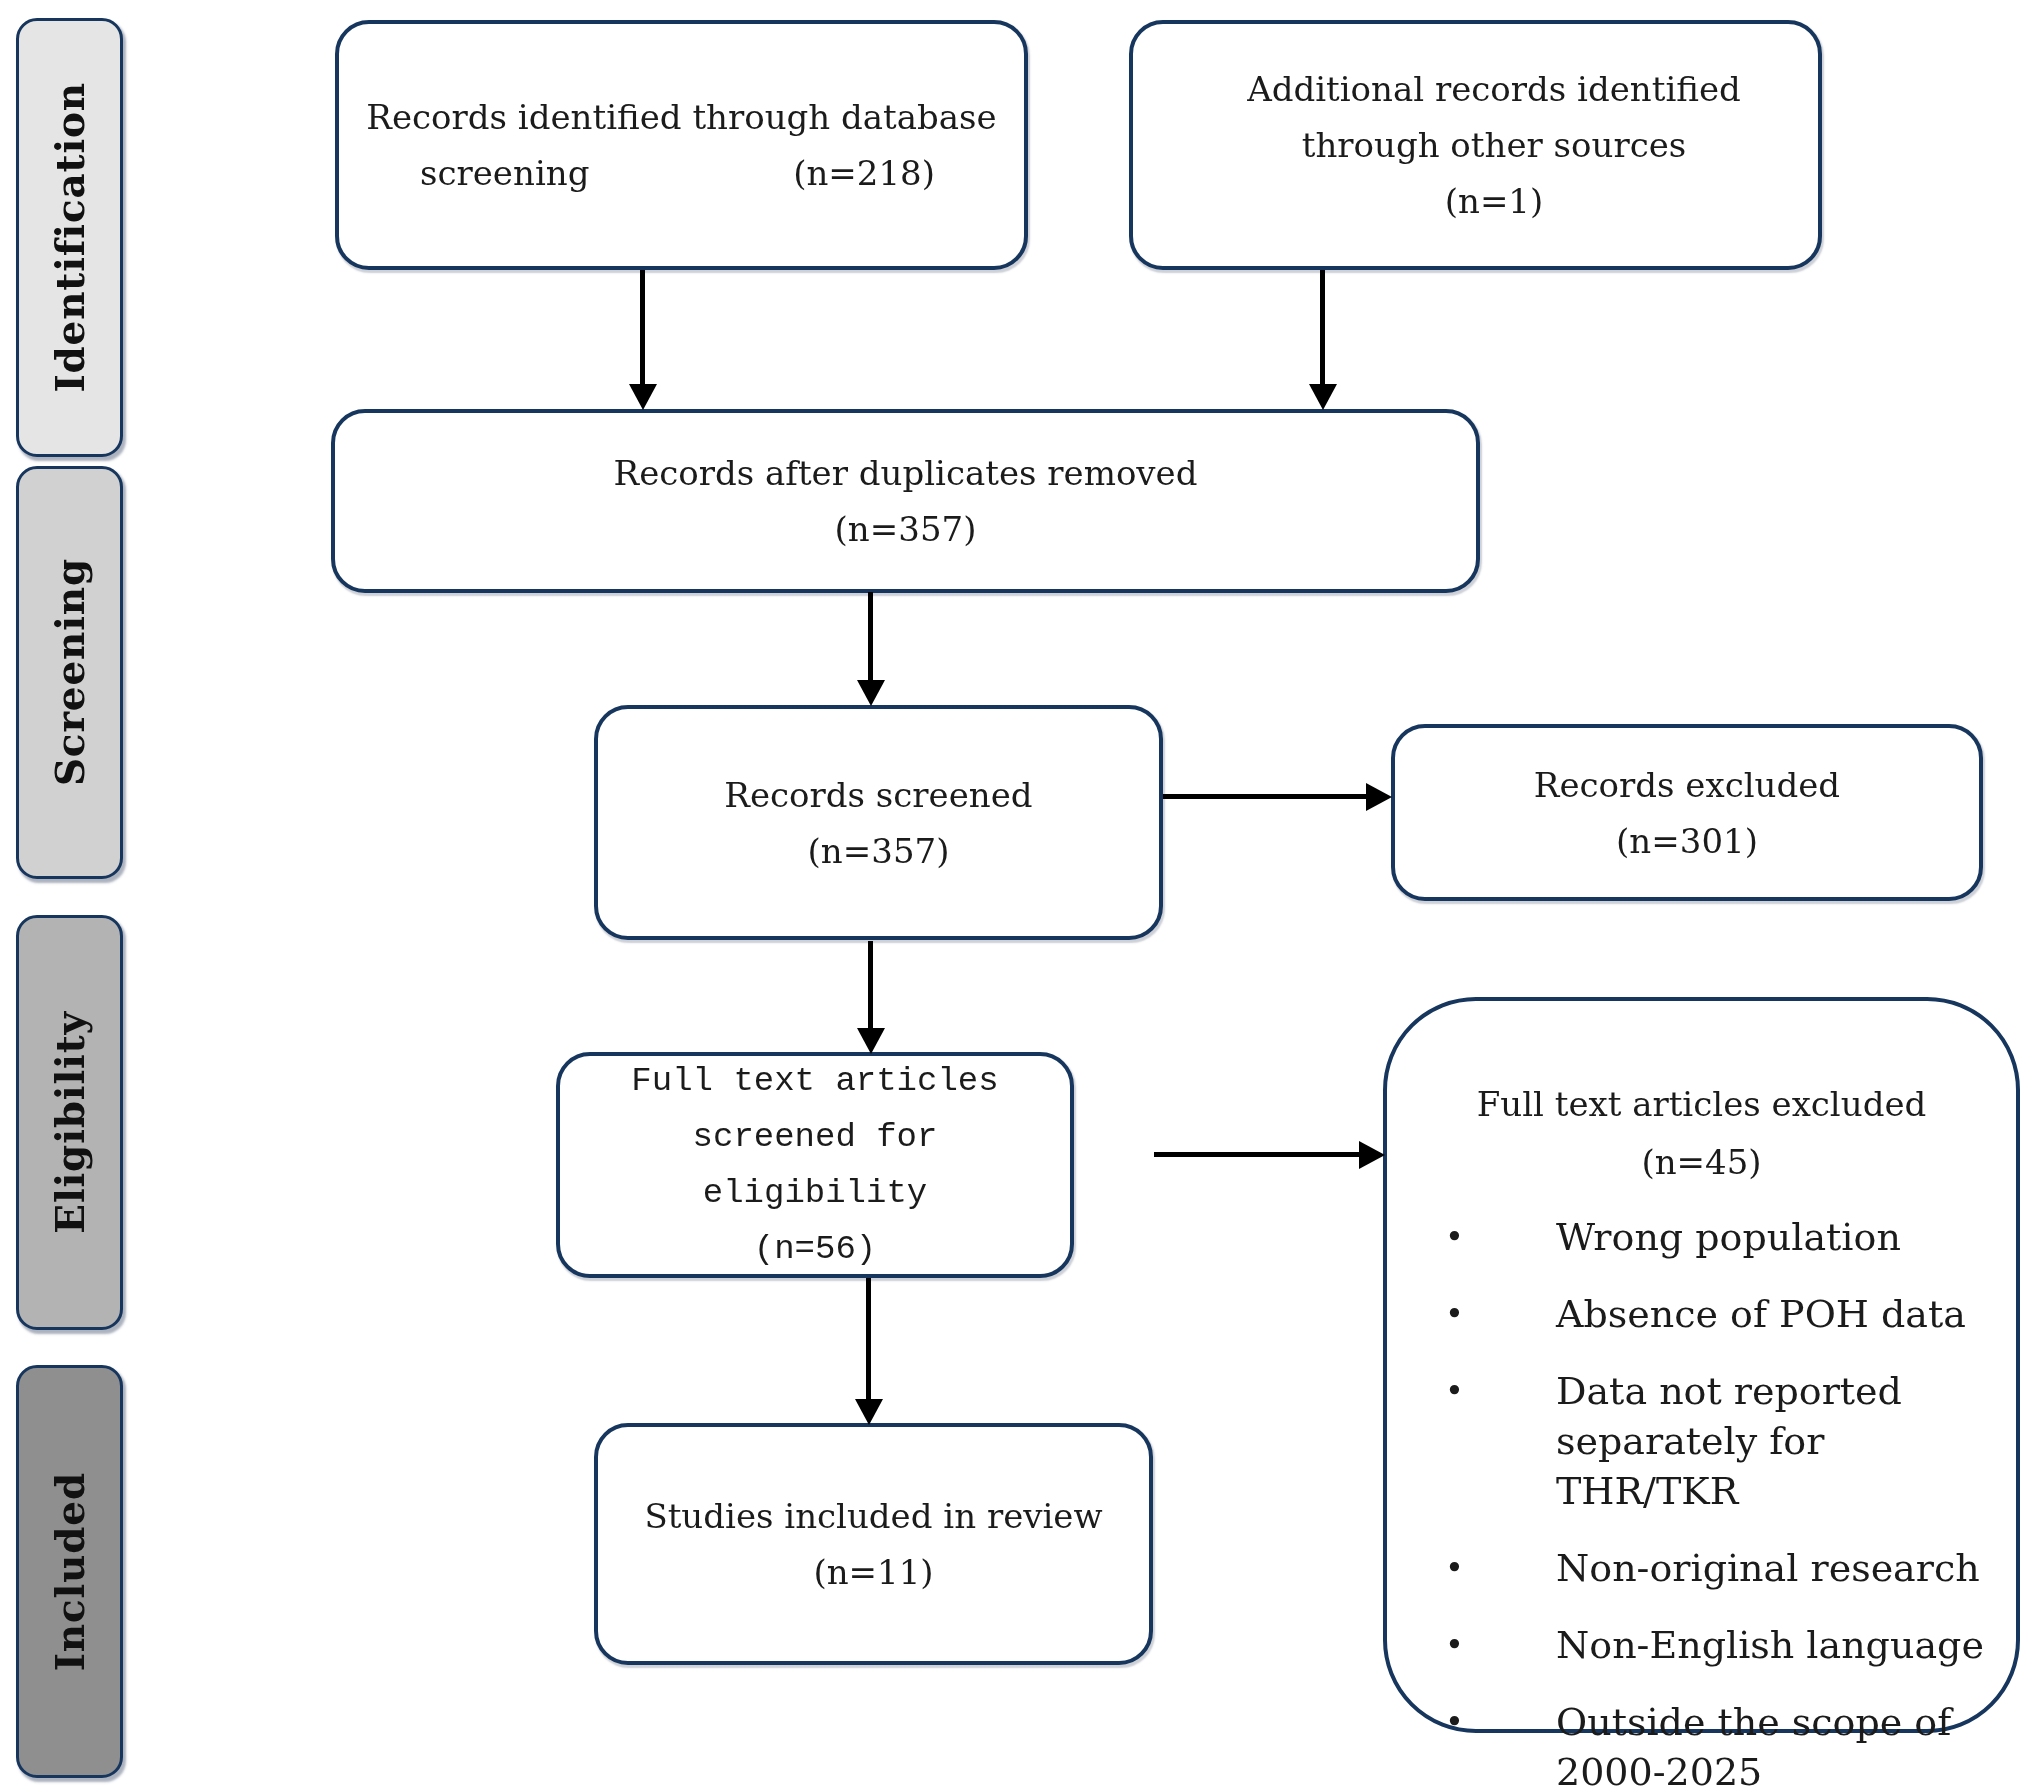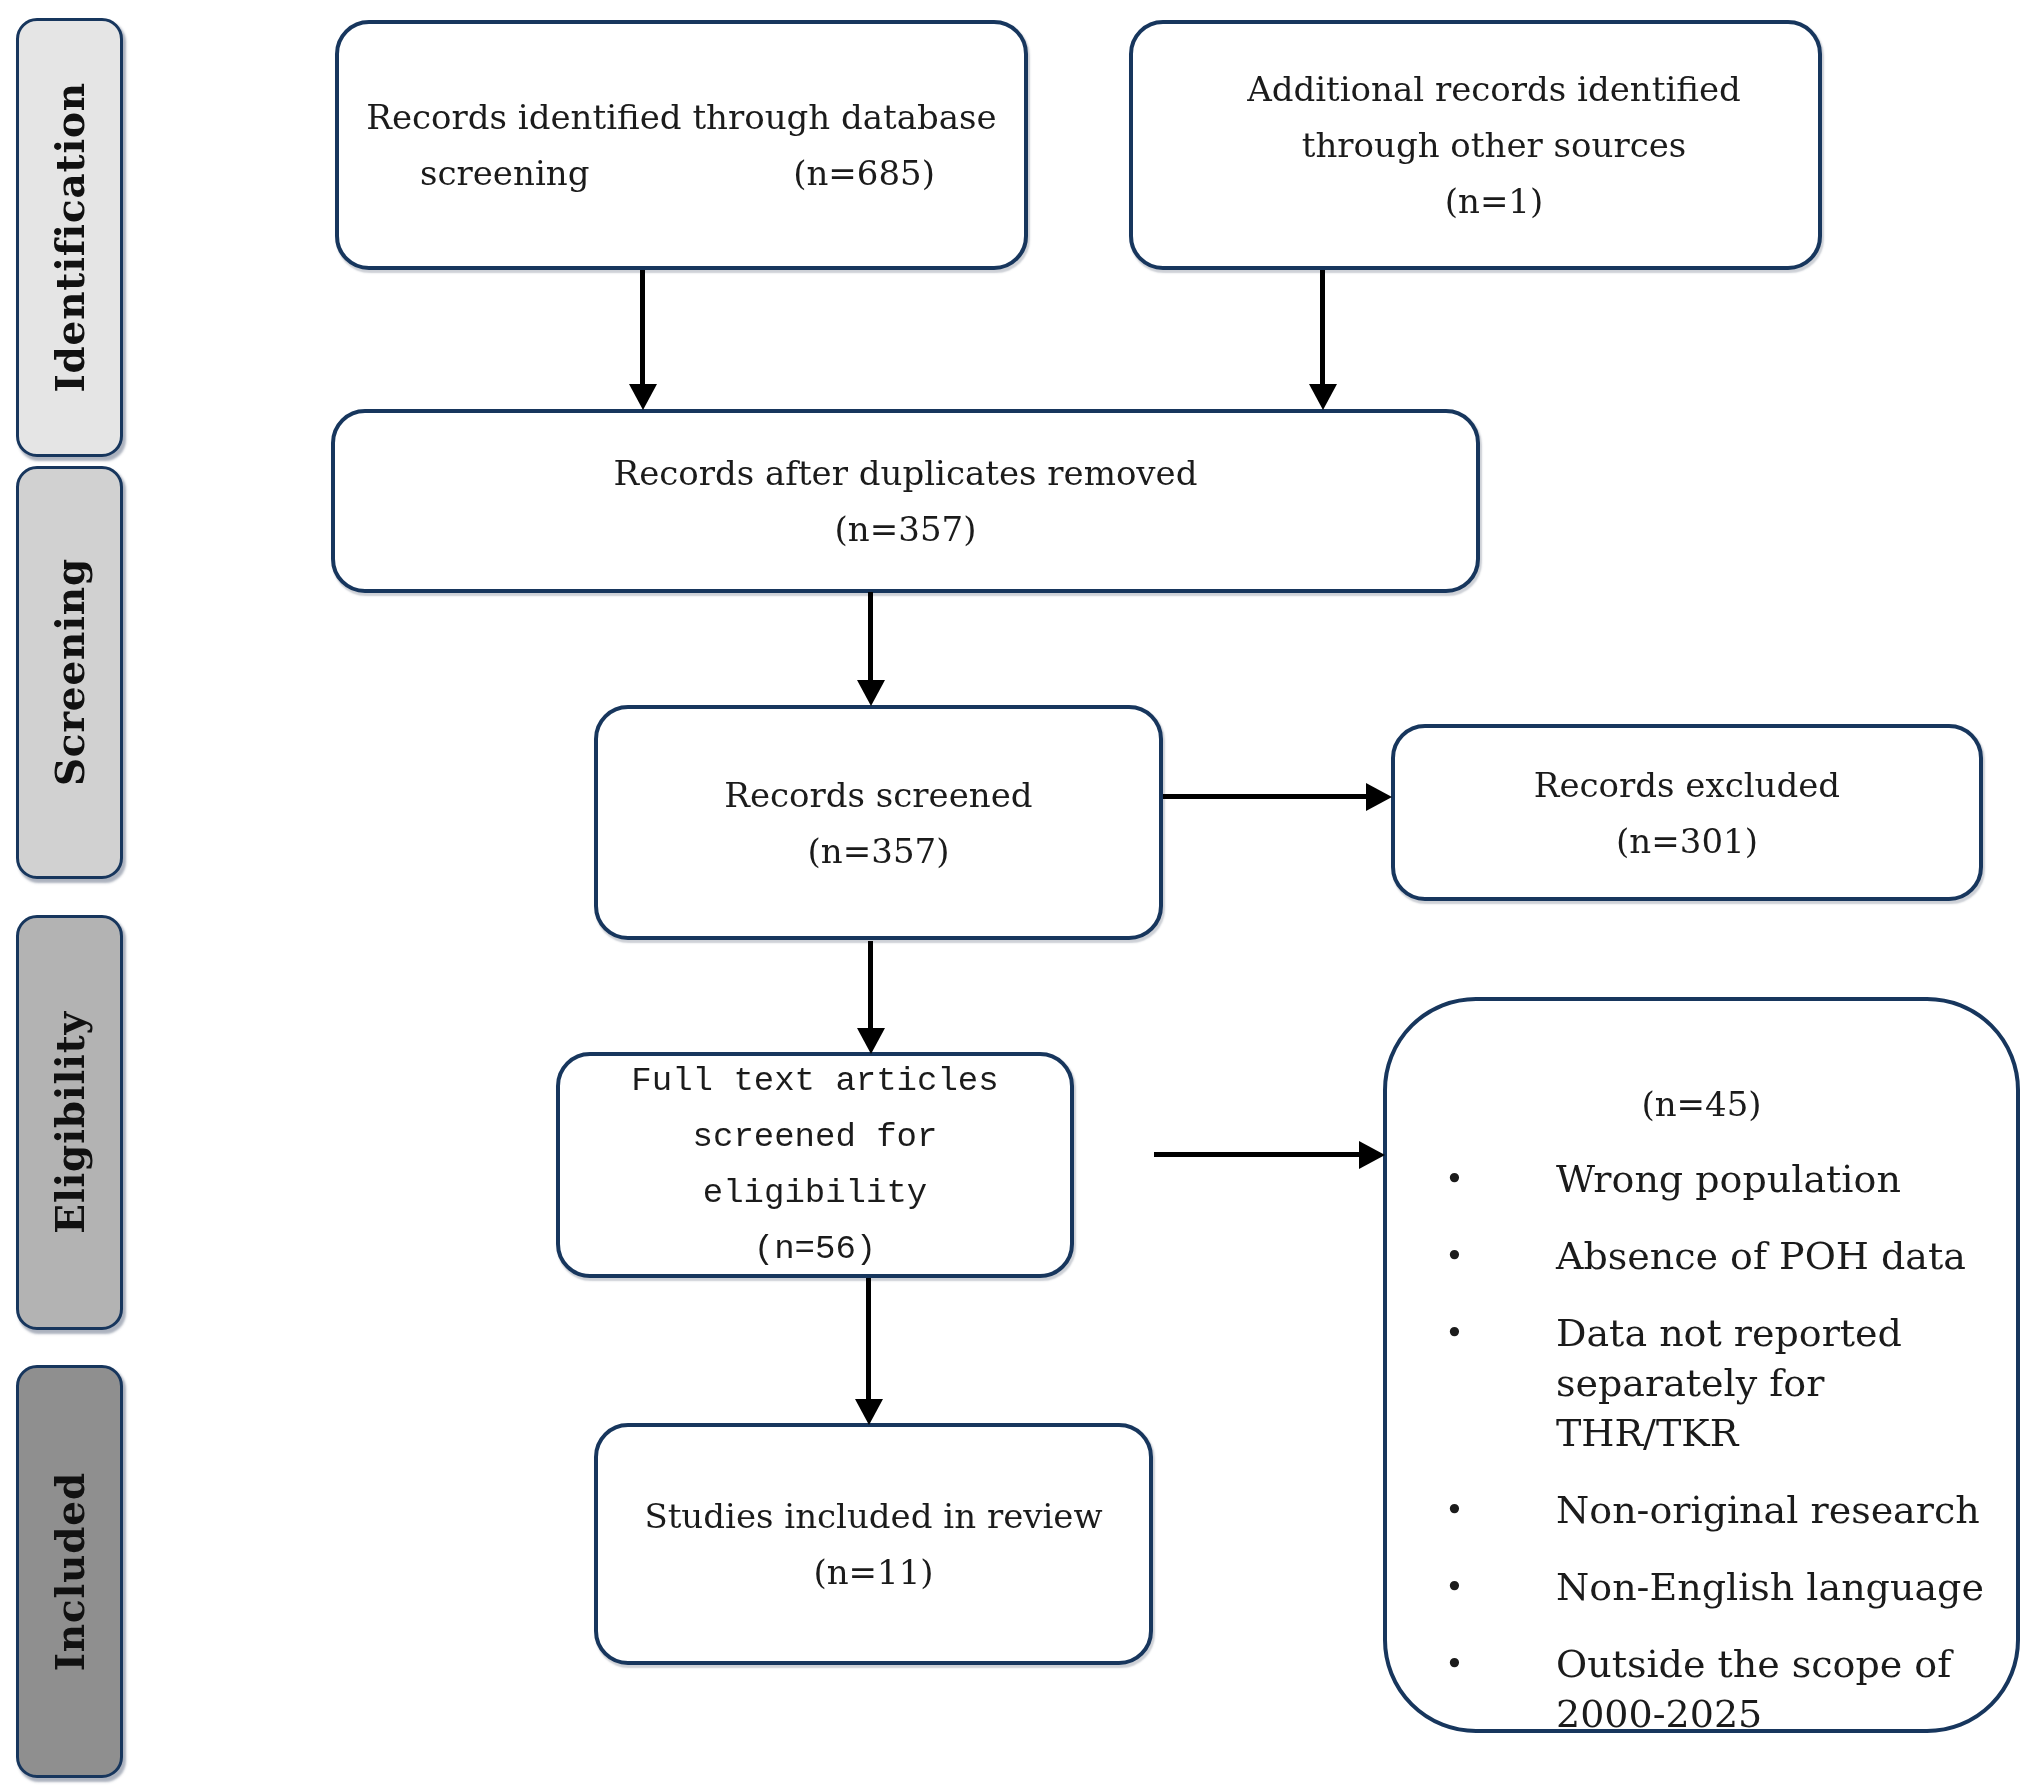--- a/index.html
+++ b/index.html
@@ -166,21 +166,21 @@
     <span class="stage-label">Eligibility</span>
   </div>
   <div class="stage" id="stage-included">
     <span class="stage-label">Included</span>
   </div>
 
   <div class="fbox" id="box-db">
     <div>Records identified through database</div>
     <div class="row2">
       <span>screening</span>
-      <span>(n=685)</span>
+      <span>(n=218)</span>
     </div>
   </div>
 
   <div class="fbox" id="box-other">
     <div>Additional records identified</div>
     <div>through other sources</div>
     <div>(n=1)</div>
   </div>
 
   <div class="fbox" id="box-dup">
@@ -198,20 +198,21 @@
     <div>(n=301)</div>
   </div>
 
   <div class="fbox" id="box-fulltext">
     <div>Full text articles screened for</div>
     <div>eligibility</div>
     <div>(n=56)</div>
   </div>
 
   <div id="box-ft-excluded">
+    <div>Full text articles excluded</div>
     <div>(n=45)</div>
     <ul class="reasons">
       <li>Wrong population</li>
       <li>Absence of POH data</li>
       <li>Data not reported separately for THR/TKR</li>
       <li>Non-original research</li>
       <li>Non-English language</li>
       <li>Outside the scope of 2000-2025</li>
     </ul>
   </div>

